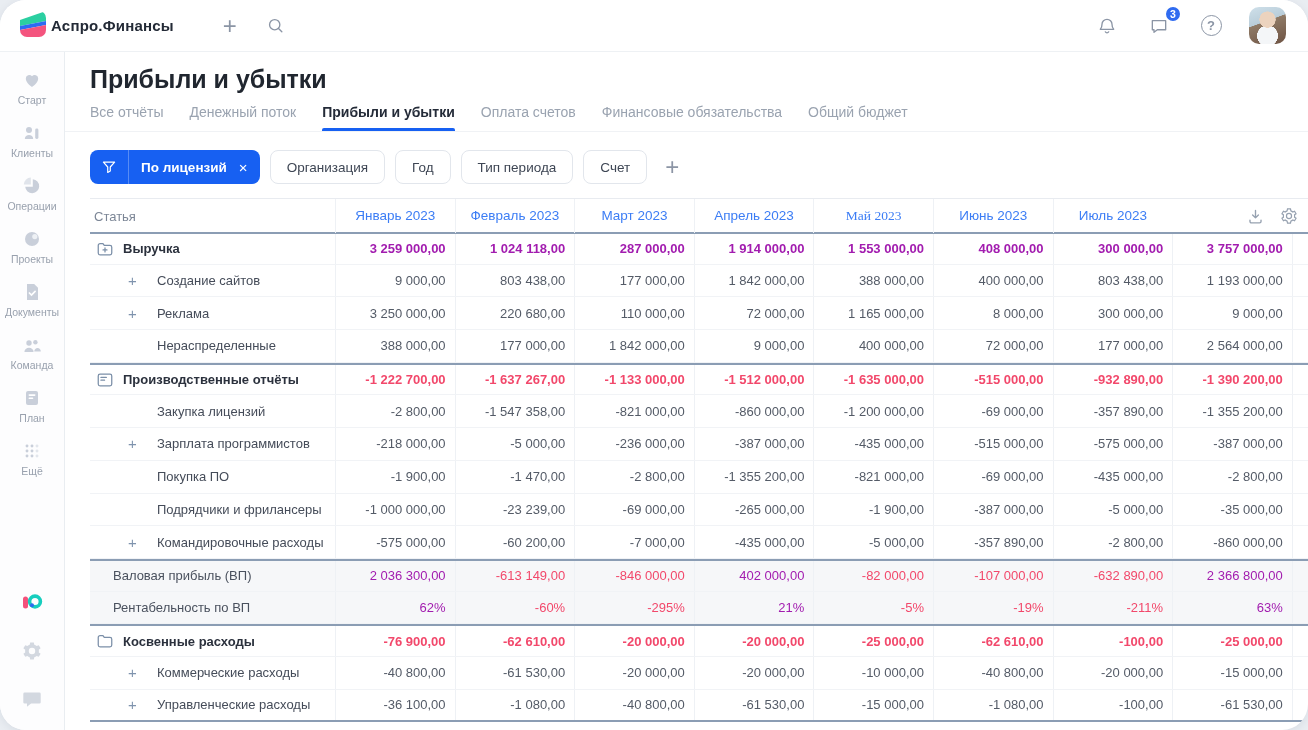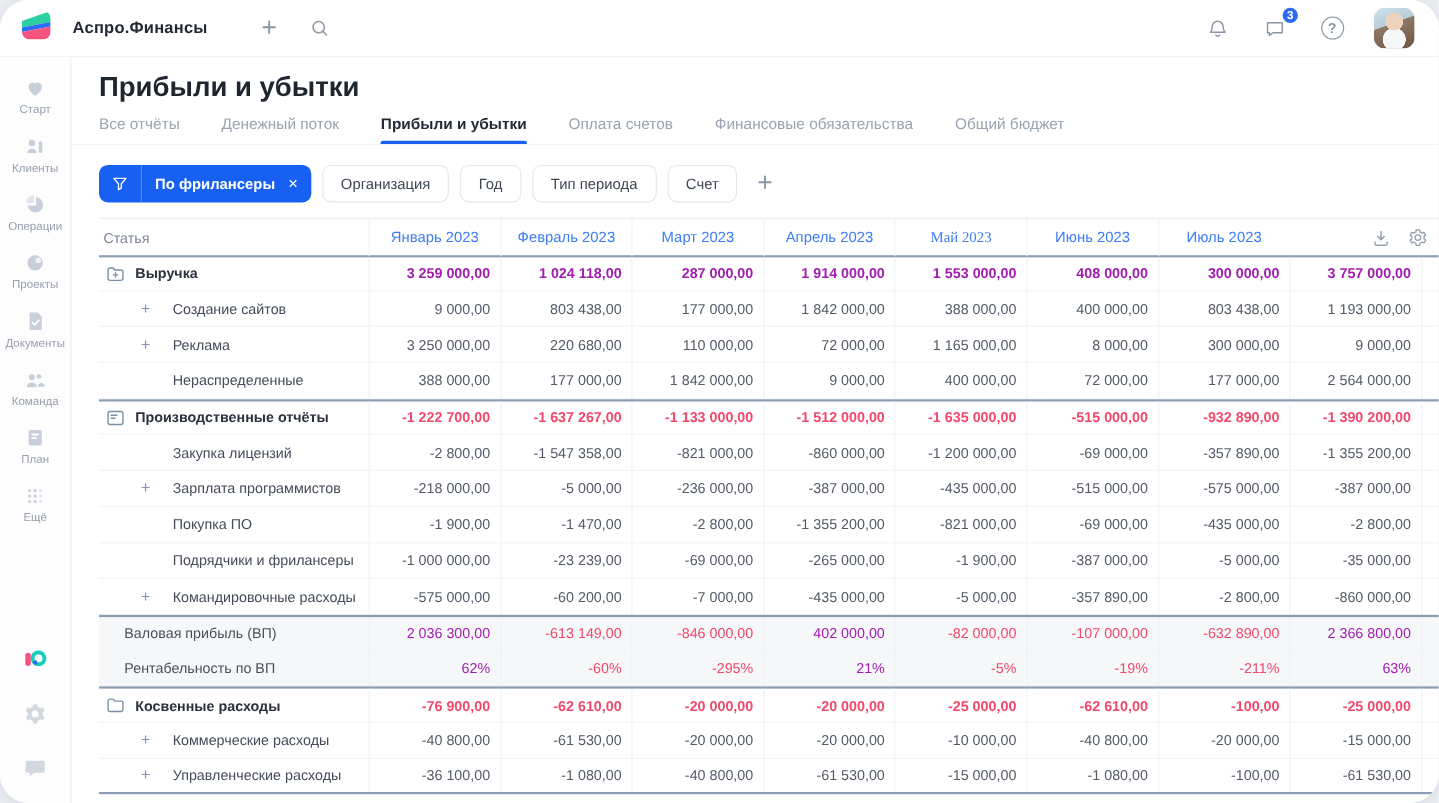--- a/index.html
+++ b/index.html
@@ -2,21 +2,21 @@
 <html lang="ru"><head>
 <meta charset="utf-8">
 <style>
   * { margin:0; padding:0; box-sizing:border-box; }
   html,body { width:1308px; height:730px; }
   body { background:#e9edf2; font-family:"Liberation Sans","DejaVu Sans",sans-serif; color:#2b313d; }
   .window { position:absolute; inset:0; background:#fff; border-radius:26px; overflow:hidden; box-shadow:0 2px 10px rgba(30,40,60,.08); }
 
   
   .topbar { height:52px; display:flex; align-items:center; padding:0 22px 0 20px; border-bottom:1px solid #eef1f4; background:#fff; }
-  .brand { display:flex; align-items:center; gap:20px; }
+  .brand { display:flex; align-items:center; gap:5px; }
   .brand-name { font-size:15px; font-weight:700; color:#232a36; letter-spacing:.2px; }
   .tb-ico { display:flex; align-items:center; justify-content:center; width:28px; height:28px; cursor:pointer; }
   .tb-plus { margin-left:42px; font-size:24px; color:#8b95a5; font-weight:400; line-height:1; }
   .tb-search { margin-left:18px; }
   .tb-right { margin-left:auto; display:flex; align-items:center; gap:24px; }
   .badge-wrap { position:relative; }
   .badge { position:absolute; top:-7px; right:-9px; min-width:18px; height:18px; border-radius:9px; background:#2f6bf0; color:#fff; font-size:10.5px; font-weight:700; display:flex; align-items:center; justify-content:center; border:2px solid #fff; padding:0 3px; }
   .help-circle { width:21px; height:21px; border-radius:50%; border:1.7px solid #8b95a5; color:#8b95a5; font-size:13px; font-weight:700; display:flex; align-items:center; justify-content:center; }
   .avatar { width:37px; height:37px; border-radius:10px; background:
       radial-gradient(circle at 50% 34%, #ecd3be 0 26%, rgba(0,0,0,0) 27%),
@@ -33,21 +33,21 @@
   .sb-footer { margin-top:auto; display:flex; flex-direction:column; align-items:center; gap:22px; }
 
   .main { flex:1; display:flex; flex-direction:column; min-width:0; }
 
   
   .page-head { display:flex; align-items:center; justify-content:space-between; padding:13px 12px 0 25px; }
   .page-title { font-size:25px; font-weight:600; color:#20262f; }
   .create-btn { background:#1760f2; color:#fff; border:none; border-radius:8px; height:34px; padding:0 16px; font-size:13.5px; font-weight:600; font-family:inherit; cursor:pointer; }
 
   
-  .tabs { display:flex; gap:38px; padding:10px 25px 0; border-bottom:1px solid #f0f2f5; }
+  .tabs { display:flex; gap:26px; padding:10px 25px 0; border-bottom:1px solid #f0f2f5; }
   .tab { font-size:14px; color:#9aa3b0; padding-bottom:11px; position:relative; cursor:pointer; white-space:nowrap; }
   .tab.active { color:#242b38; font-weight:600; }
   .tab.active::after { content:""; position:absolute; left:0; right:0; bottom:0; height:3px; border-radius:2px 2px 0 0; background:#1760f2; }
 
   
   .filters { display:flex; align-items:center; gap:10px; padding:18px 0 0 25px; }
   .chip-active { display:flex; align-items:center; height:34px; background:#1760f2; color:#fff; border-radius:8px; font-size:13.5px; font-weight:600; cursor:pointer; }
   .chip-active .fico { padding:0 11px; display:flex; align-items:center; }
   .chip-active .vdiv { width:1px; height:34px; background:rgba(255,255,255,.28); }
   .chip-active .clabel { padding:0 6px 0 12px; }
@@ -254,21 +254,21 @@
         </div>
 
       <div class="filters">
         <div class="chip-active">
           <span class="fico">
             <svg viewBox="0 0 20 20" width="16" height="16">
                 <path d="M3 4h14l-5.4 6v5l-3.2 1.8v-6.8z" fill="none" stroke="#fff" stroke-width="1.5" stroke-linejoin="round"></path>
               </svg>
           </span>
           <span class="vdiv"></span>
-          <span class="clabel">По фрилансеры</span>
+          <span class="clabel">По лицензий</span>
           <span class="cx">×</span>
         </div>
         <span style="display:flex;gap:10px;">
             <span class="chip">Организация</span>
             <span class="chip">Год</span>
             <span class="chip">Тип периода</span>
             <span class="chip">Счет</span>
           </span>
         <span class="chip-add">+</span>
       </div>

